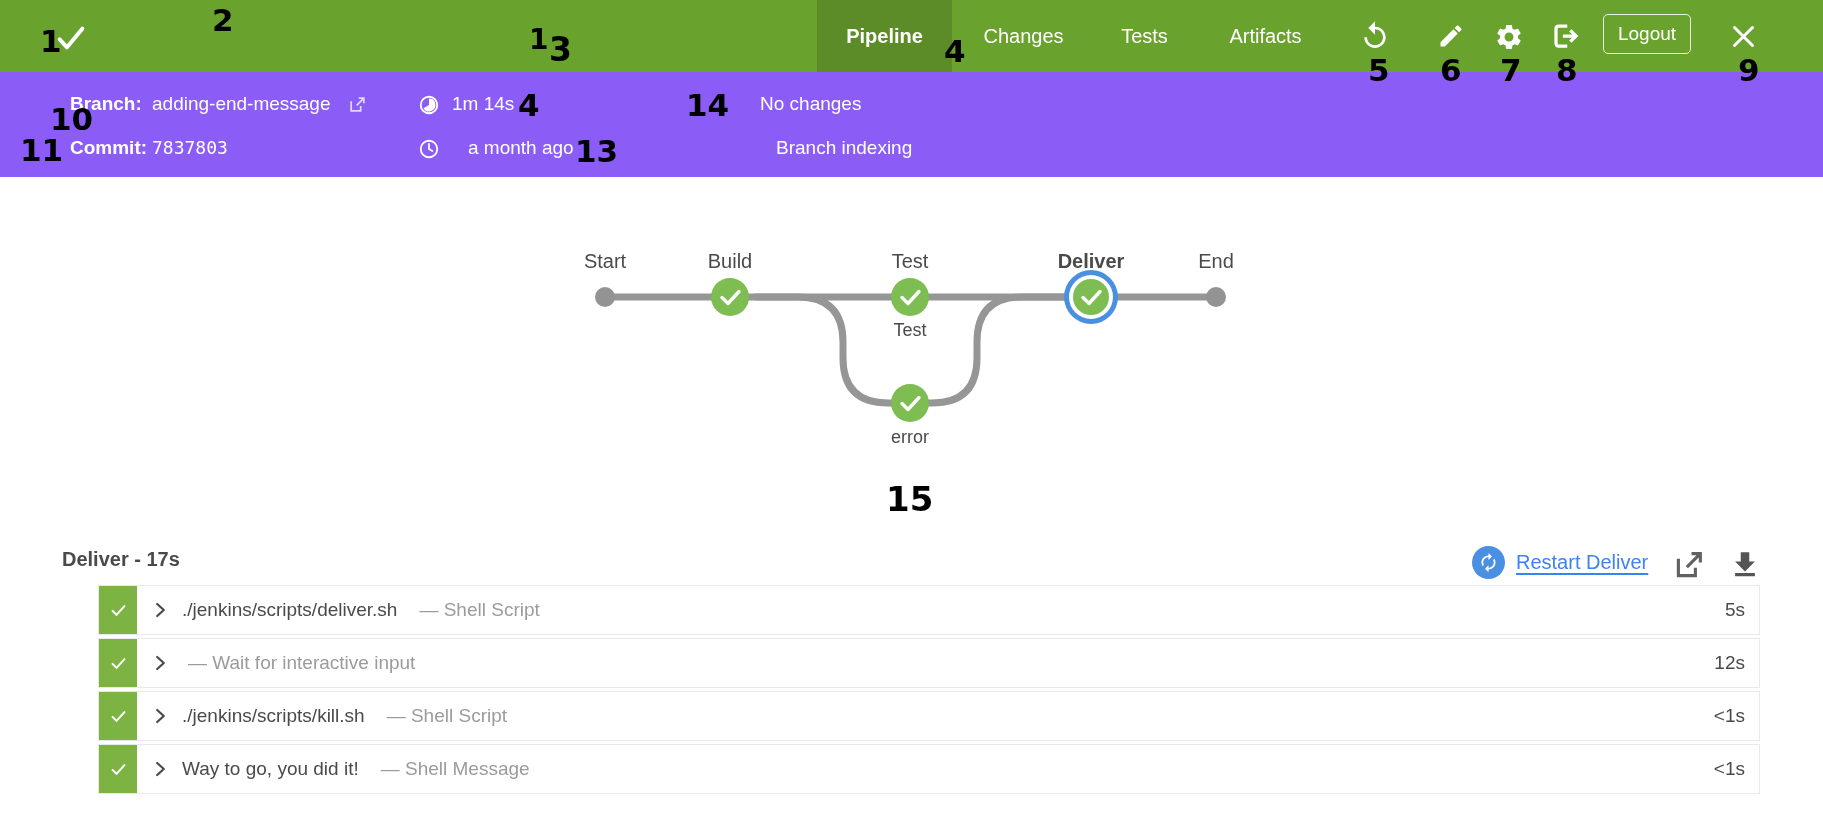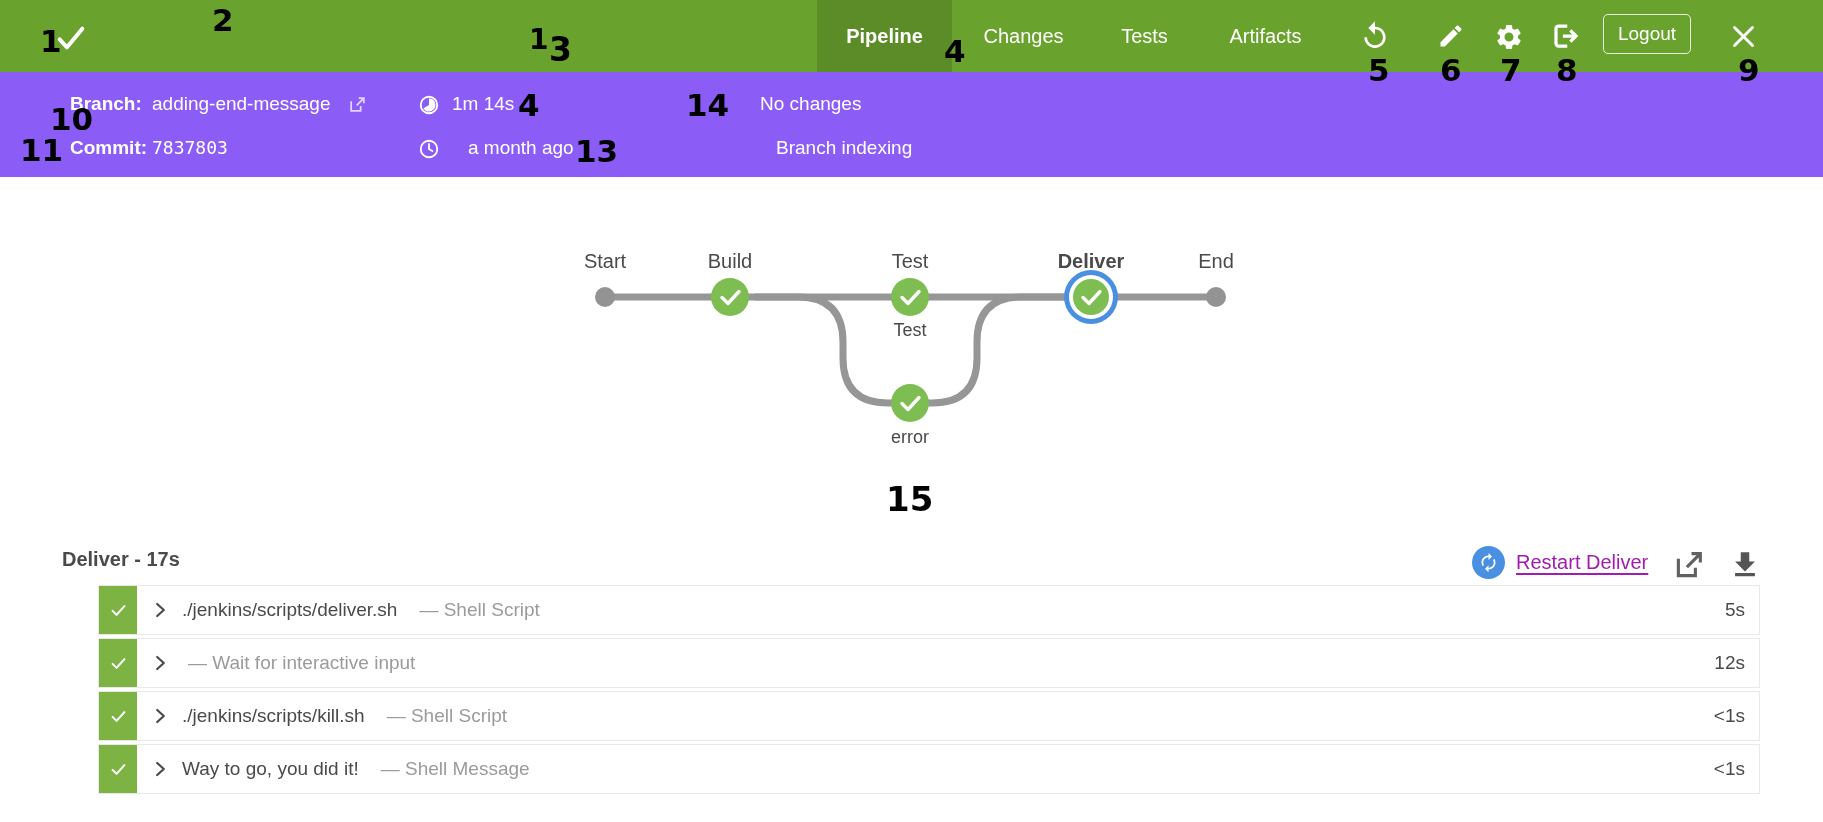--- a/index.html
+++ b/index.html
@@ -40,21 +40,21 @@
 
   
   .graph { position:absolute; left:500px; top:230px; }
   .graph text { font-family:"Liberation Sans", sans-serif; fill:#4a4a4a; }
 
   
   .steps-heading { position:absolute; left:62px; top:548px; font-size:20px; font-weight:bold; color:#4a4a4a; }
   .restart-group { position:absolute; left:1472px; top:546px; display:flex; align-items:center; cursor:pointer; }
   .restart-circle { width:33px; height:33px; border-radius:50%; background:#4a90e2;
                     display:flex; align-items:center; justify-content:center; }
-  .restart-label { margin-left:11px; color:#a21caf; font-size:20px; text-decoration:underline;
+  .restart-label { margin-left:11px; color:#3b82f6; font-size:20px; text-decoration:underline;
                    text-underline-offset:4px; white-space:nowrap; }
   .openlog-btn { position:absolute; left:1672px; top:548px; cursor:pointer; line-height:0; }
   .download-btn { position:absolute; left:1728px; top:548px; cursor:pointer; line-height:0; }
 
   .steps { position:absolute; left:62px; top:585px; width:1698px; }
   .step-row { height:50px; margin-bottom:3px; background:#fff; border:1px solid #e9e9e9;
               display:flex; align-items:center; cursor:pointer;margin-left:36px; }
   .step-status { width:38px; align-self:stretch; background:#7cb342; flex:0 0 38px;
                  display:flex; align-items:center; justify-content:center; }
   .step-chevron { margin-left:18px; line-height:0; flex:0 0 auto; }

